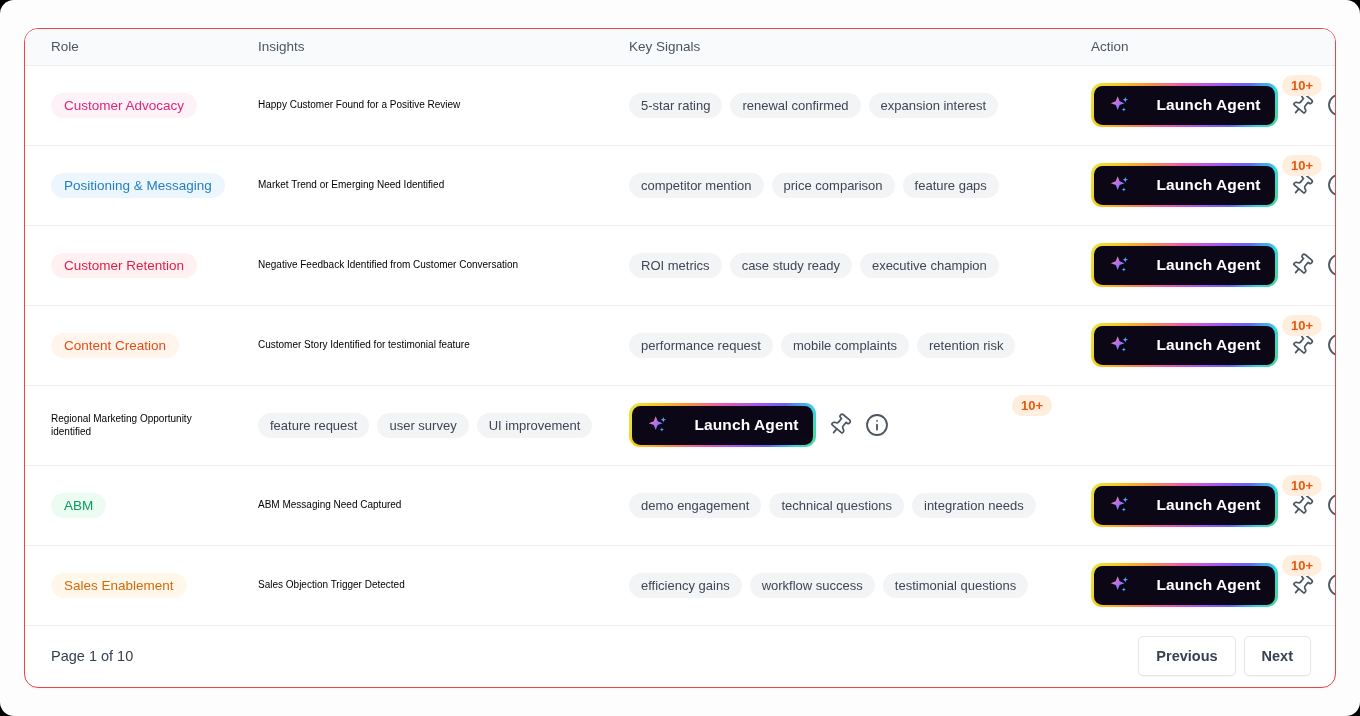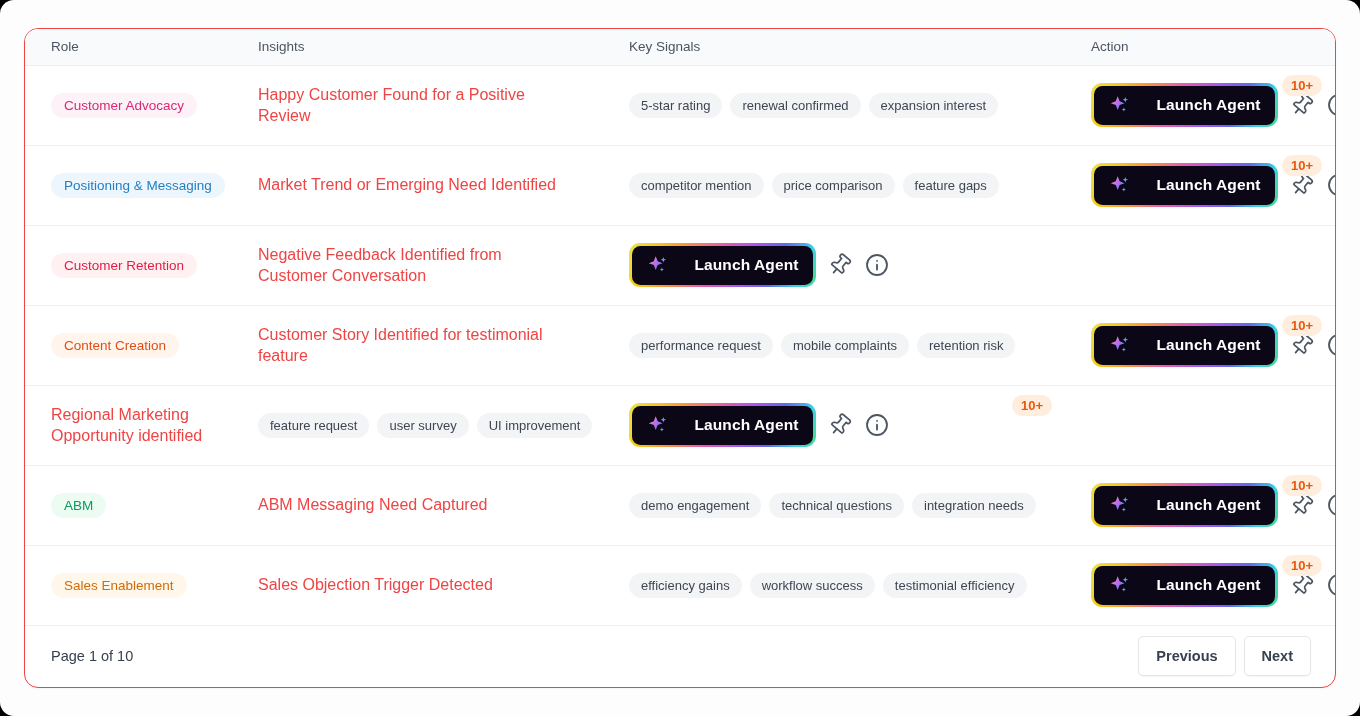--- a/index.html
+++ b/index.html
@@ -48,22 +48,22 @@
   .cell { padding-left:26px; }
   .role-pill {
     display:inline-block;
     padding:5px 13px;
     border-radius:999px;
     font-size:13.5px;
     font-weight:500;
     white-space:nowrap;
   }
   .insight {
-    font-size:16px;
-    color:#ef4444;
+    font-size:10px;
+    color:#000000;
     line-height:1.35;
     max-width:335px;
     padding-right:10px;
   }
   .signals { display:flex; gap:8px; flex-wrap:nowrap; }
   .chip {
     background:#f3f4f6;
     color:#3f4653;
     font-size:13px;
     padding:5px 12px;
@@ -248,20 +248,25 @@
           </button>
           <span class="count-badge">10+</span>
         </div>
       </div>
 
       <div class="grid-row row">
         <div class="cell">
           <span class="role-pill" style="color: rgb(225, 29, 72); background: rgb(255, 241, 242);">Customer Retention</span>
         </div>
         <div class="cell insight">Negative Feedback Identified from Customer Conversation</div>
+        <div class="cell signals">
+            <span class="chip">ROI metrics</span>
+            <span class="chip">case study ready</span>
+            <span class="chip">executive champion</span>
+          </div>
         <div class="cell action-cell">
           <span class="launch-wrap">
             <button class="launch-btn">
               <span style="display:flex;">
                 <svg width="22" height="22" viewBox="0 0 24 24">
                   <defs>
                     <linearGradient id="sparkGrad" x1="0" y1="0" x2="1" y2="1">
                       <stop offset="0" stop-color="#fbbf24"></stop>
                       <stop offset="0.45" stop-color="#c26bf5"></stop>
                       <stop offset="1" stop-color="#3b82f6"></stop>
@@ -447,21 +452,21 @@
       </div>
 
       <div class="grid-row row">
         <div class="cell">
           <span class="role-pill" style="color: rgb(208, 106, 10); background: rgb(255, 248, 234);">Sales Enablement</span>
         </div>
         <div class="cell insight">Sales Objection Trigger Detected</div>
         <div class="cell signals">
             <span class="chip">efficiency gains</span>
             <span class="chip">workflow success</span>
-            <span class="chip">testimonial efficiency</span>
+            <span class="chip">testimonial questions</span>
           </div>
         <div class="cell action-cell">
           <span class="launch-wrap">
             <button class="launch-btn">
               <span style="display:flex;">
                 <svg width="22" height="22" viewBox="0 0 24 24">
                   <defs>
                     <linearGradient id="sparkGrad" x1="0" y1="0" x2="1" y2="1">
                       <stop offset="0" stop-color="#fbbf24"></stop>
                       <stop offset="0.45" stop-color="#c26bf5"></stop>

